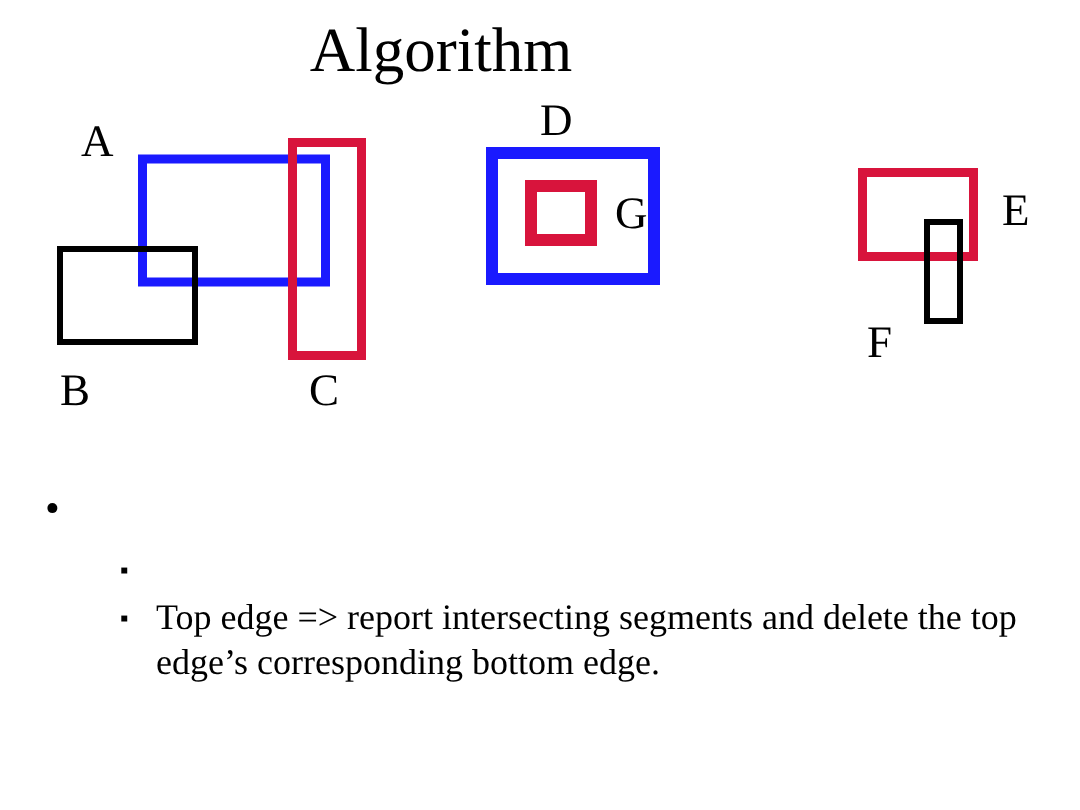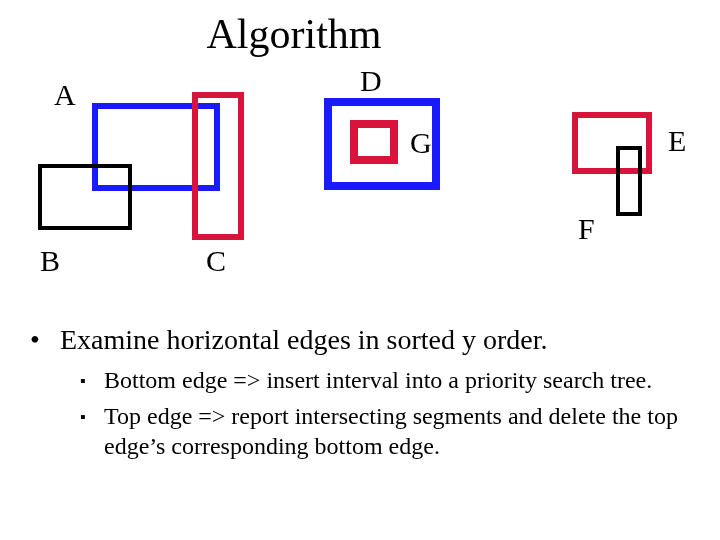--- a/index.html
+++ b/index.html
@@ -83,23 +83,21 @@
   <div class="label" style="left: 206px; top: 184px;">C</div>
   <div class="label" style="left: 360px; top: 4px;">D</div>
   <div class="label" style="left: 410px; top: 66px;">G</div>
   <div class="label" style="left: 668px; top: 64px;">E</div>
   <div class="label" style="left: 578px; top: 152px;">F</div>
 </div>
 
 <div class="bullets">
   <div class="lvl1">
     <div class="marker">•</div>
-    <div>Examine horizontal edges in sorted y order.</div>
   </div>
   <div class="lvl2">
     <div class="marker">▪</div>
-    <div>Bottom edge =&gt; insert interval into a priority search tree.</div>
   </div>
   <div class="lvl2">
     <div class="marker">▪</div>
     <div>Top edge =&gt; report intersecting segments and delete the top edge’s corresponding bottom edge.</div>
   </div>
 </div>
 
 </body></html>

